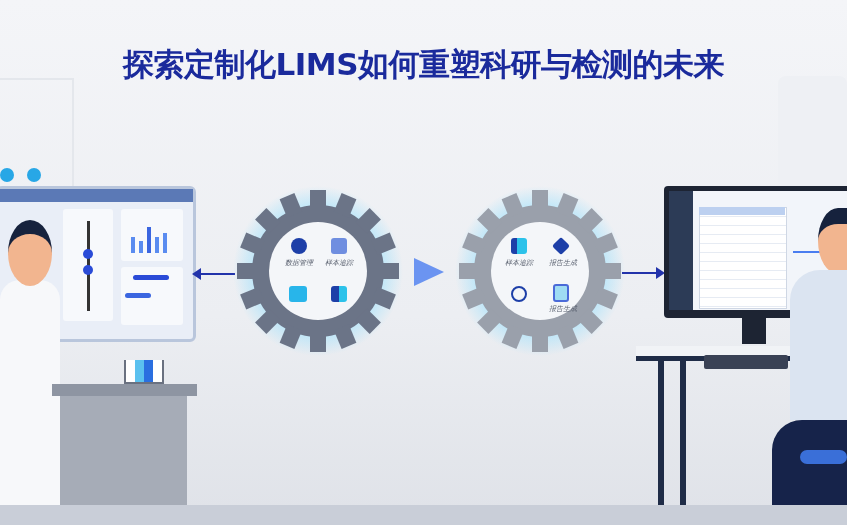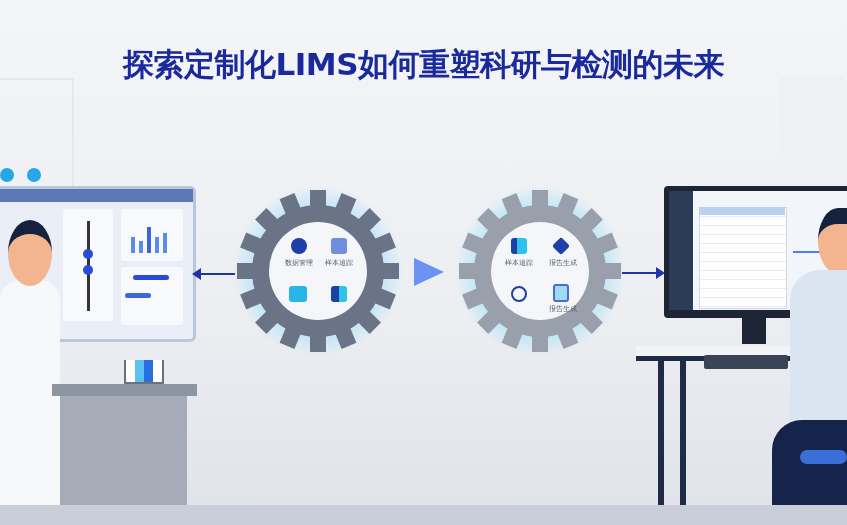--- a/index.html
+++ b/index.html
@@ -6,21 +6,21 @@
   body{width:847px;height:525px;overflow:hidden;position:relative;
     background:linear-gradient(180deg,#f4f5f8 0%,#eceef2 60%,#dfe2e8 100%);
     font-family:"DejaVu Sans",sans-serif;}
   .abs{position:absolute;}
   .title{left:0;top:44px;width:847px;text-align:center;font-weight:bold;font-size:31px;color:#1a2a9c;letter-spacing:-0.5px;}
   .floor{left:0;top:505px;width:847px;height:20px;background:#c9ced8;}
   .shelfbg{left:0;top:78px;width:72px;height:108px;border:2px solid #e4e7ec;border-left:none;border-bottom:none;}
   .panel-l{left:-4px;top:186px;width:194px;height:150px;background:#e9eef7;border:3px solid #b9c6dc;border-radius:6px;}
   .panel-l .bar{height:13px;background:#5b79b6;}
   .card{position:absolute;background:#f7f9fc;border-radius:3px;}
-  .gear{width:170px;height:170px;}
+  .gear{width:170px;height:170px;font-style:italic;}
   .gear-center{position:absolute;left:36px;top:36px;width:98px;height:98px;border-radius:50%;background:#f4f6f9;}
   .gicon{position:absolute;width:16px;height:16px;border-radius:3px;}
   .glabel{position:absolute;font-size:7px;color:#555c6b;white-space:nowrap;}
   .monitor{left:664px;top:186px;width:190px;height:132px;background:#1d2433;border-radius:4px;}
   .screen{position:absolute;left:5px;top:5px;right:0;bottom:8px;background:#f2f5fa;}
   .side{position:absolute;left:0;top:0;width:24px;bottom:0;background:#2c3b56;}
   .desk-r{left:636px;top:346px;width:220px;height:10px;background:#f1f3f6;border-bottom:5px solid #1f2c47;}
   .bench{left:52px;top:384px;width:145px;height:12px;background:#8e95a2;}
   .bench-body{left:60px;top:396px;width:127px;height:110px;background:#a6acb7;}
 </style>

